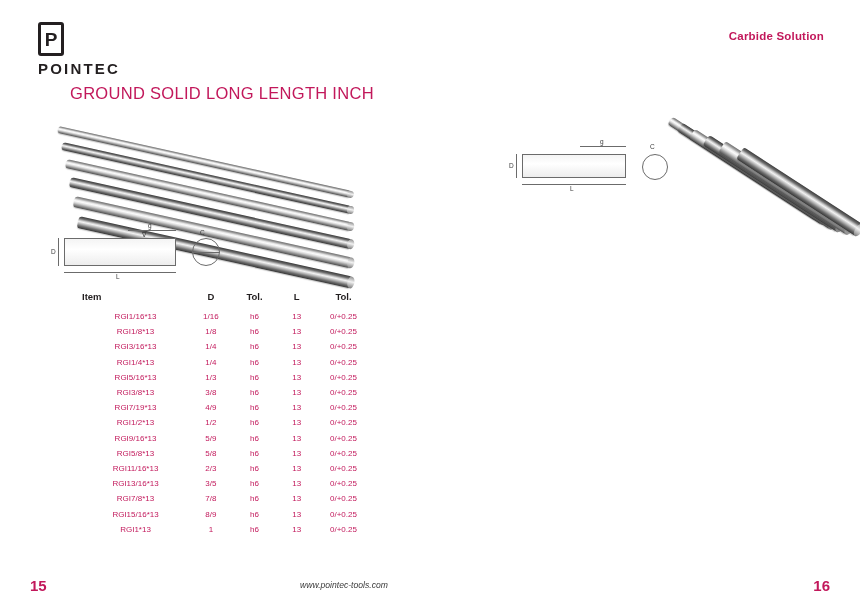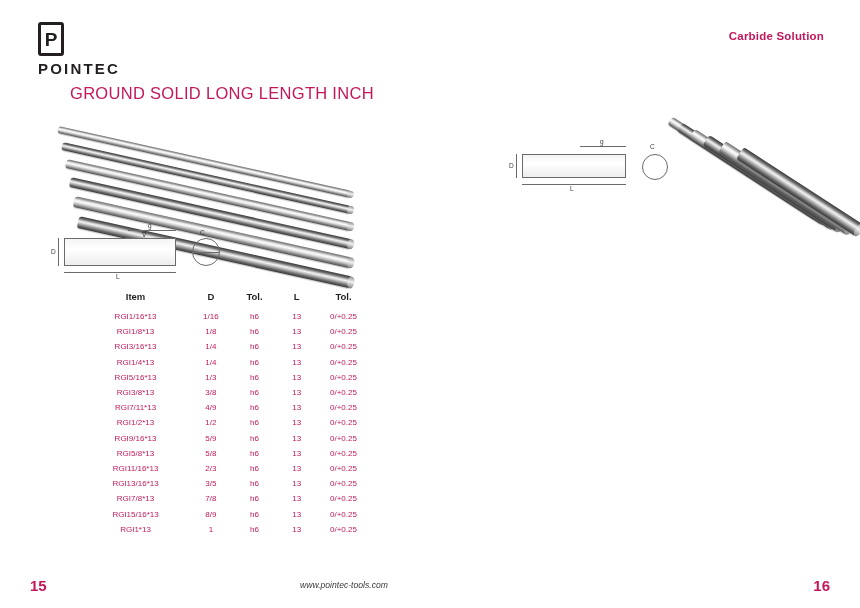--- a/index.html
+++ b/index.html
@@ -83,21 +83,21 @@
     font-size:8.2px;
   }
   .tbl-left th {
     font-size:9.5px; font-weight:bold; color:#231f20; padding:5px 0 7px 0;
     text-align:center;
   }
   .tbl-left td {
     color:#c2185b; padding:3.1px 0; text-align:center; font-size:8px;
   }
   .tbl-left td.item { text-align:center; padding-left:24px; }
-  .tbl-left th.item { text-align:center; padding-left:24px; }
+  .tbl-left th.item { text-align:left; padding-left:24px; }
 
   
   .pg-num {
     position:absolute; bottom:14px; font-size:15px; font-weight:bold; color:#c2185b;
   }
   .pg-left { left:30px; }
   .pg-right { right:30px;text-align:center; }
   .site {
     position:absolute; bottom:18px; font-size:8.6px; color:#3b3b3b;font-style:italic;
   }
@@ -201,21 +201,21 @@
             <td>0/+0.25</td>
           </tr>
           <tr>
             <td class="item">RGI3/8*13</td>
             <td>3/8</td>
             <td>h6</td>
             <td>13</td>
             <td>0/+0.25</td>
           </tr>
           <tr>
-            <td class="item">RGI7/11*13</td>
+            <td class="item">RGI7/19*13</td>
             <td>4/9</td>
             <td>h6</td>
             <td>13</td>
             <td>0/+0.25</td>
           </tr>
           <tr>
             <td class="item">RGI1/2*13</td>
             <td>1/2</td>
             <td>h6</td>
             <td>13</td>

